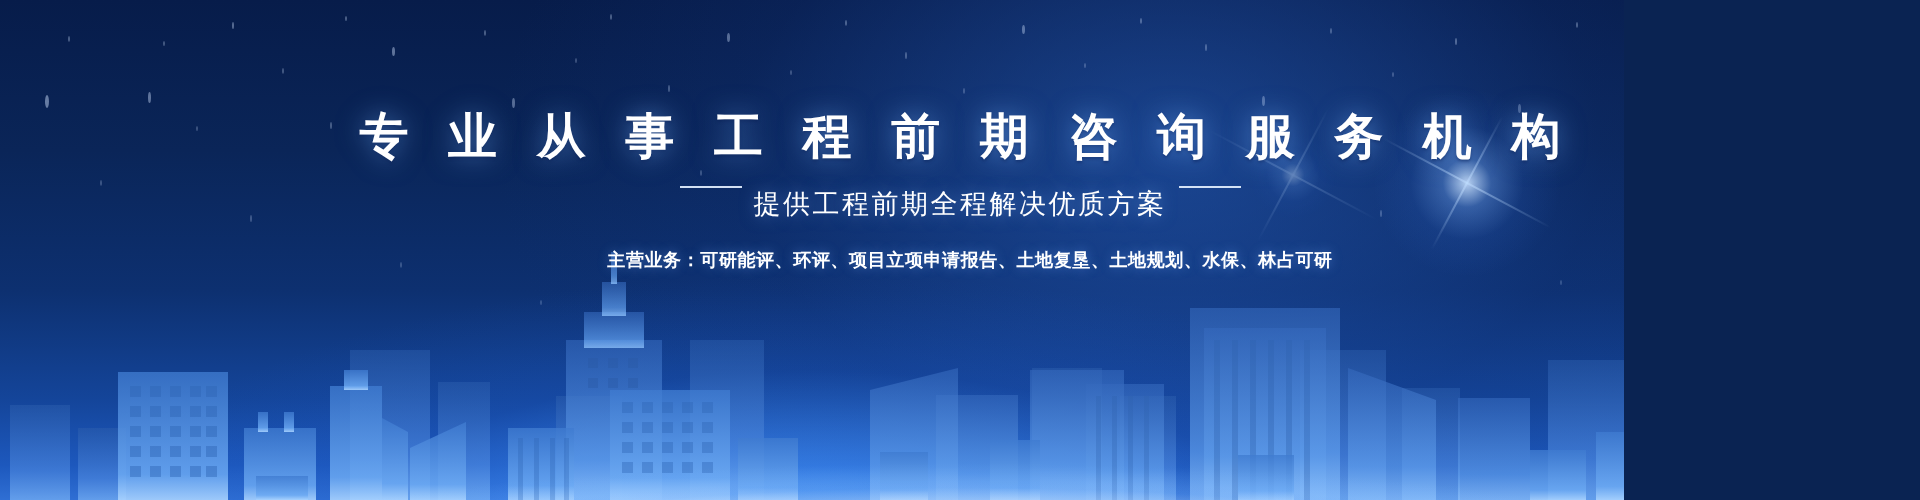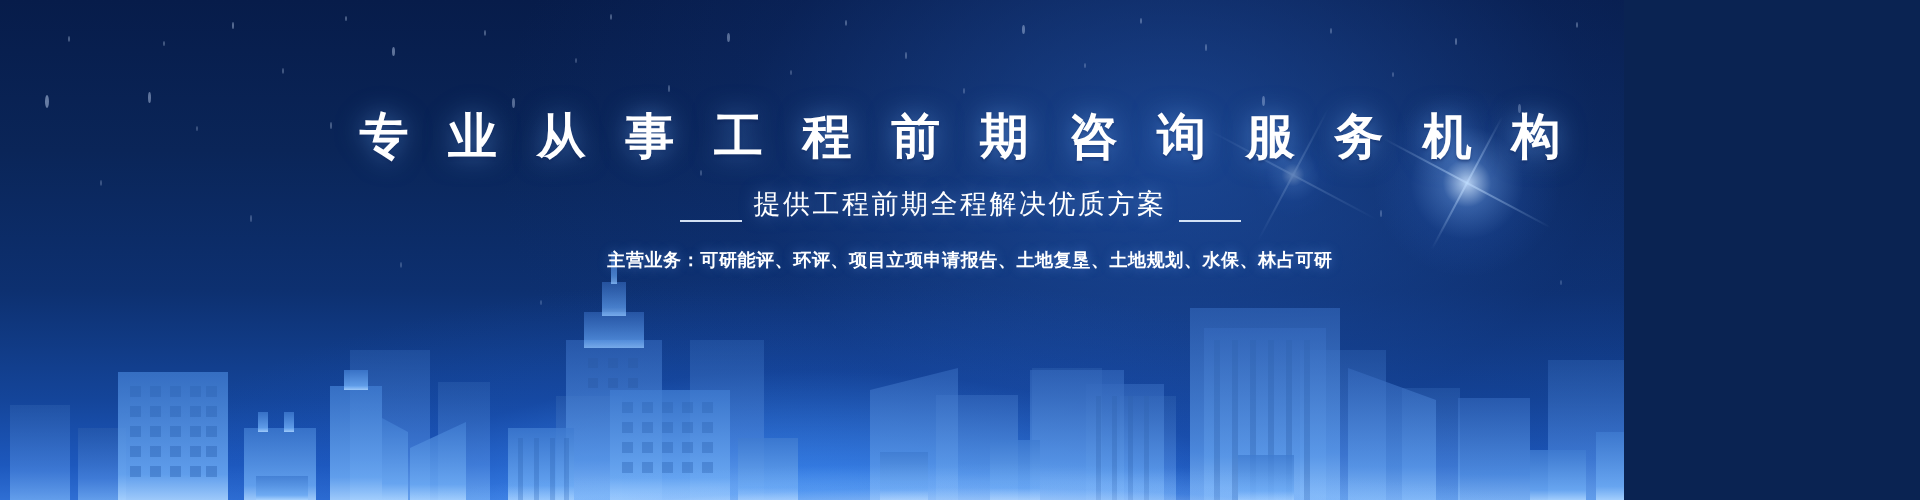--- a/index.html
+++ b/index.html
@@ -66,21 +66,21 @@
     color:#ffffff;
     font-size:49px;
     font-weight:700;
     letter-spacing:13px;
     text-indent:13px;
     line-height:1.15;
     white-space:nowrap;
     text-shadow:0 0 26px rgba(120,180,255,0.55), 0 2px 3px rgba(0,20,70,0.45);
   }
   .sub-row{
-    display:flex;align-items:flex-end;gap:12px;margin-top:22px;
+    display:flex;align-items:flex-start;gap:12px;margin-top:22px;
   }
   .dash{
     width:62px;height:2px;
     background:rgba(228,240,255,0.92);
   }
   .subtitle{
     color:#ffffff;font-size:27px;font-weight:400;letter-spacing:2.5px;
     white-space:nowrap;
     text-shadow:0 0 16px rgba(120,180,255,0.5);
   }

